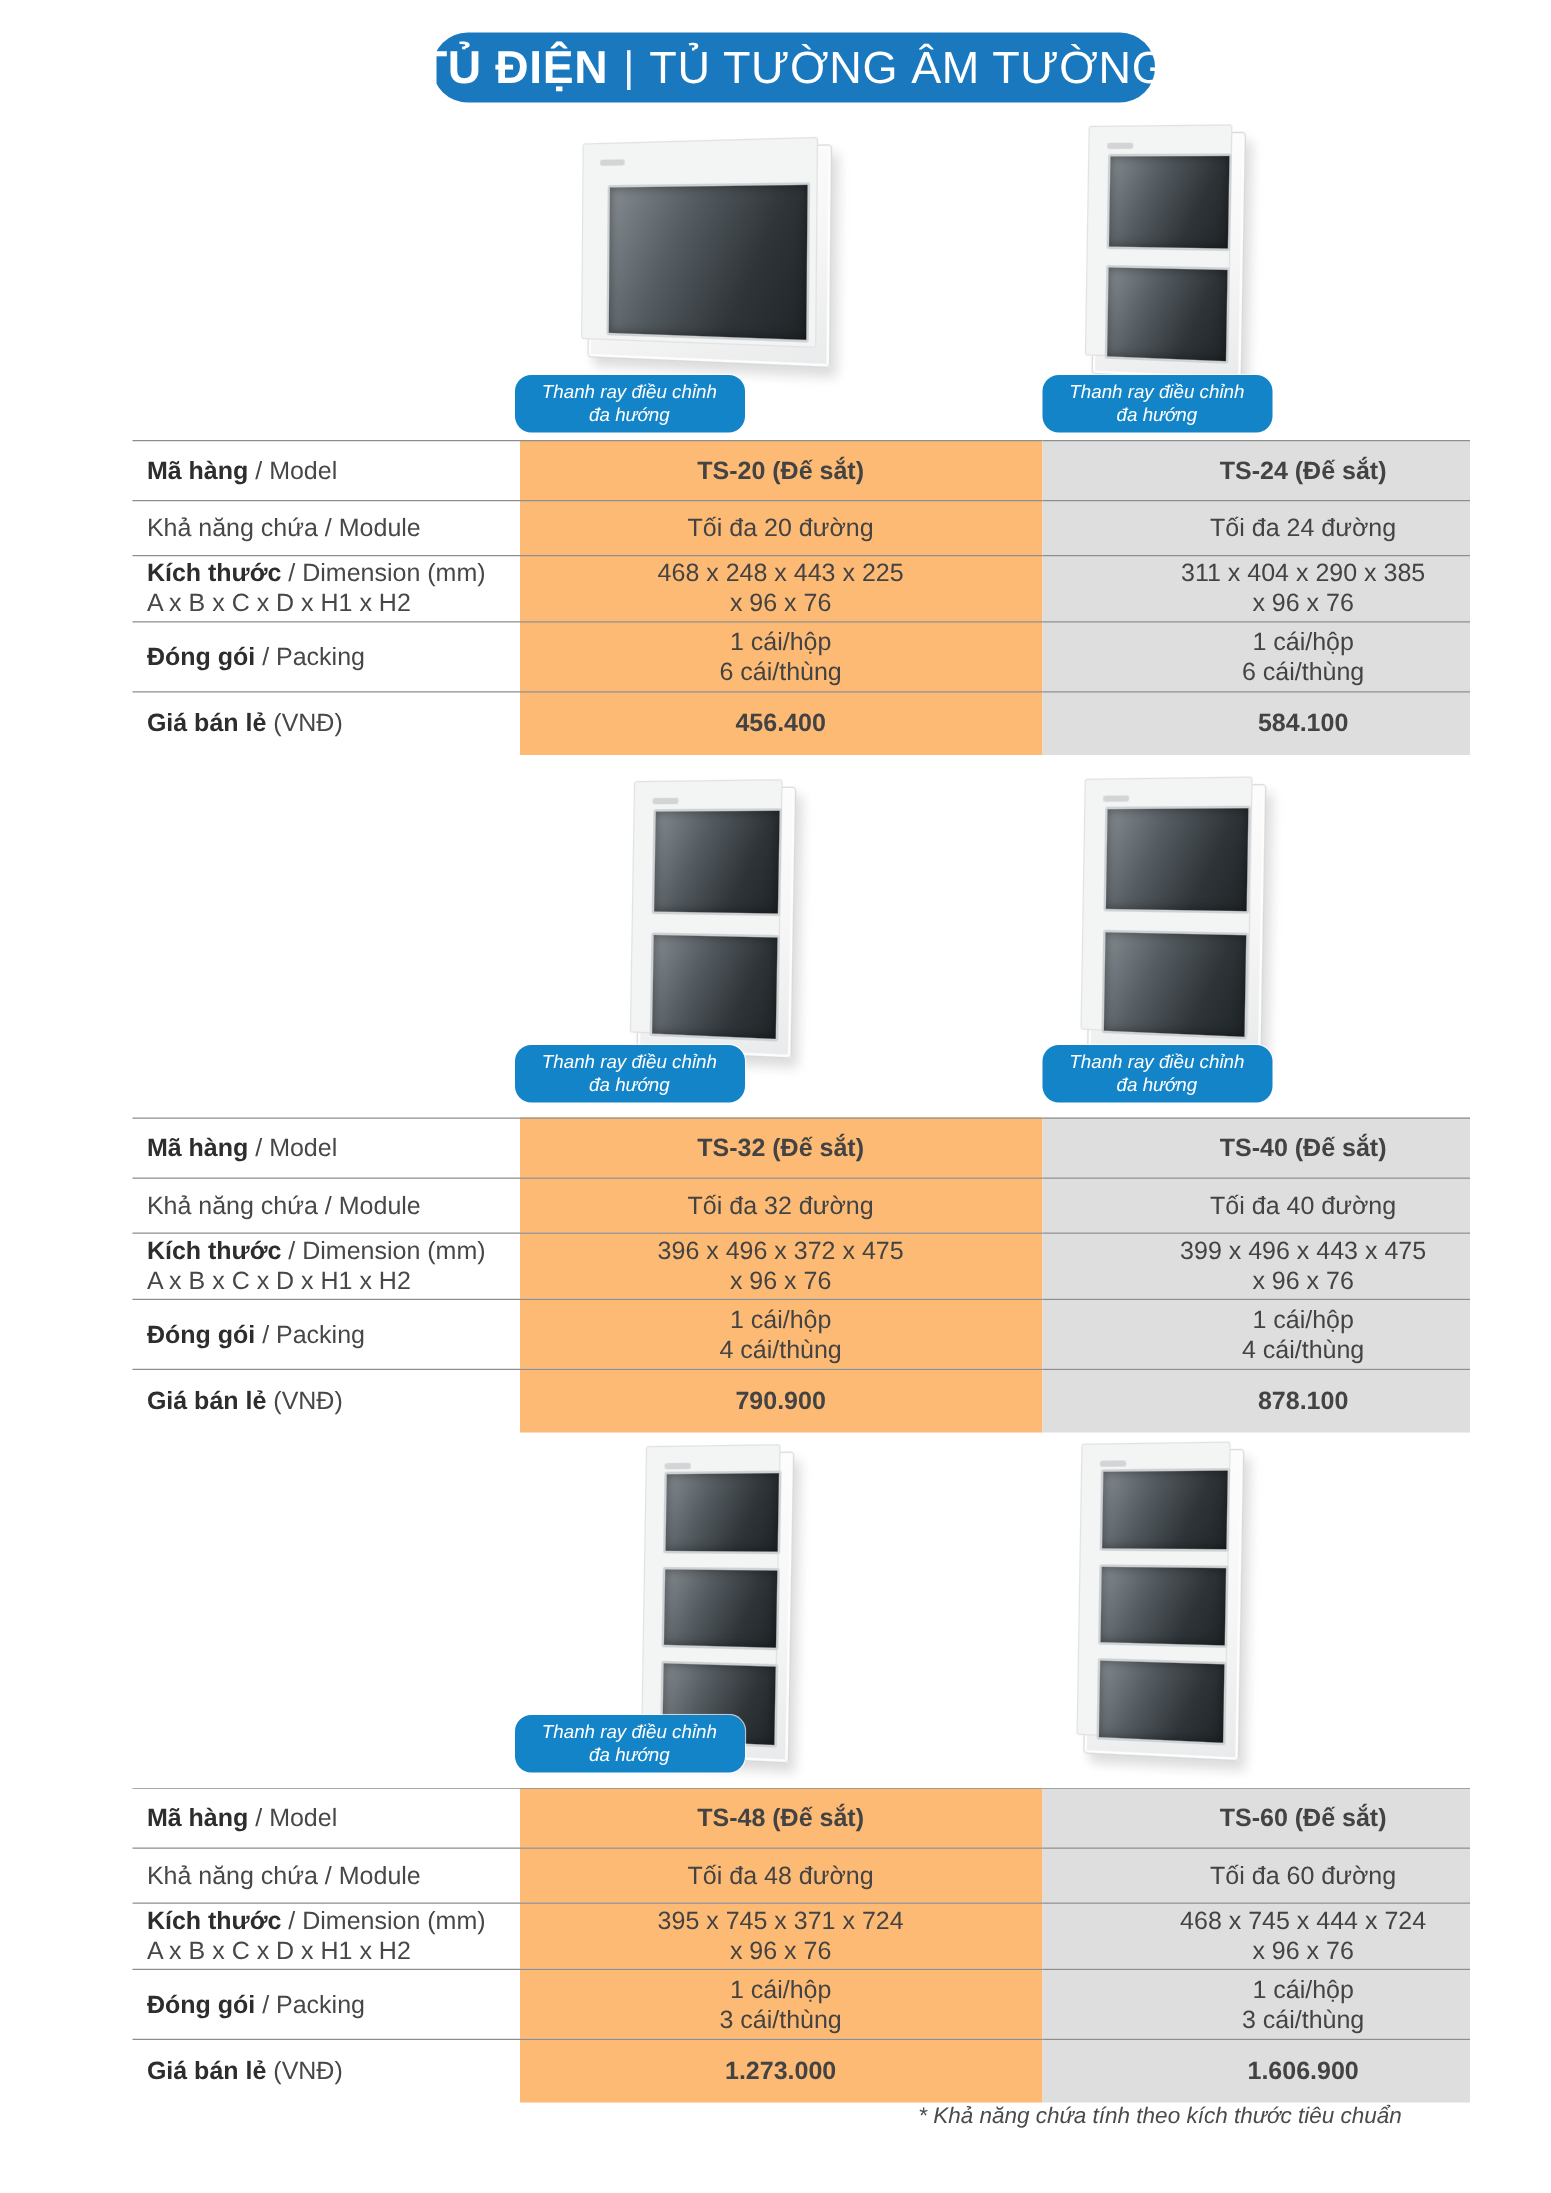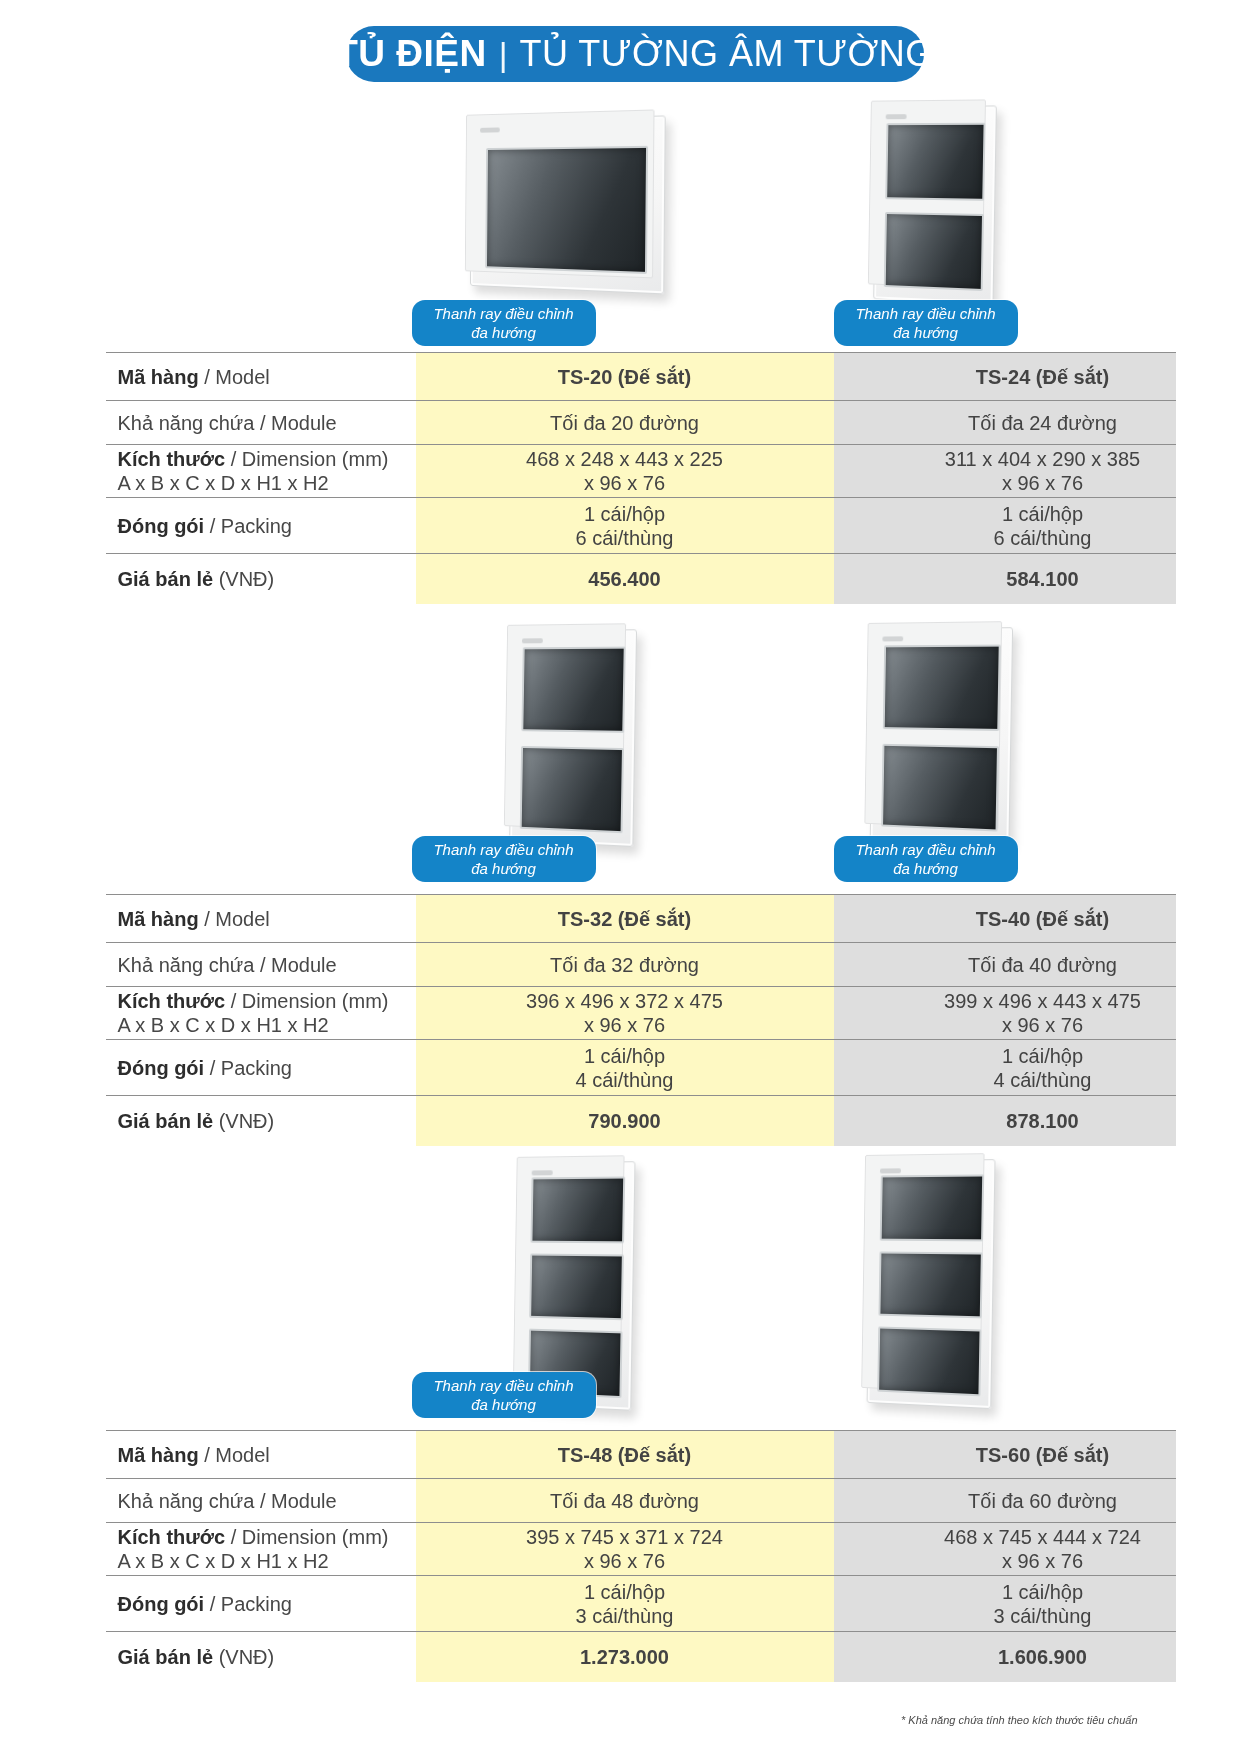--- a/index.html
+++ b/index.html
@@ -53,32 +53,31 @@
   .spec-table{
     position:absolute; left:40px; width:1146px;
     display:grid; grid-template-columns:310px 418px 418px;
     grid-template-rows:48px 44px 53px 56px 51px;
     font-size:20px;
   }
   .cell{ display:flex; flex-direction:column; justify-content:center;
          border-top:1px solid #8e8e8e; line-height:24px; }
   .cell.lab{ align-items:flex-start; padding-left:12px; background:#fff; color:#474747; }
   .cell.val{ align-items:center; text-align:center; color:#434343; }
-  .col1{ background:#fef9c3; }
+  .col1{ background:#fdba74; }
   .col2{ background:#dedede; }
   .b{ font-weight:700; color:#2d2d2d;margin-top:36px; }
   .model-cell{ font-weight:700; color:#2d2d2d; font-size:20px; }
   .price-cell{ font-weight:700; color:var(--price-red,#ec2027); font-size:20px; }
   .lab .line{ white-space:nowrap; }
 
   
   .footnote{
-    position:absolute; right:38px; top:1682px; font-size:11px; font-style:italic;
+    position:absolute; right:54px; top:1682px; font-size:18px; font-style:italic;
     color:#4a4a4a;
-    margin-top:32px;
   }
   .page-badge{
     position:absolute; left:589px; top:1768px; width:58px; height:27px;
     background:var(--page-green,#2fac52); border-radius:14px;
     color:#fff; font-weight:700; font-size:15px;
     display:flex; align-items:center; justify-content:center;
   }
 </style>
 </head>
 <body>

